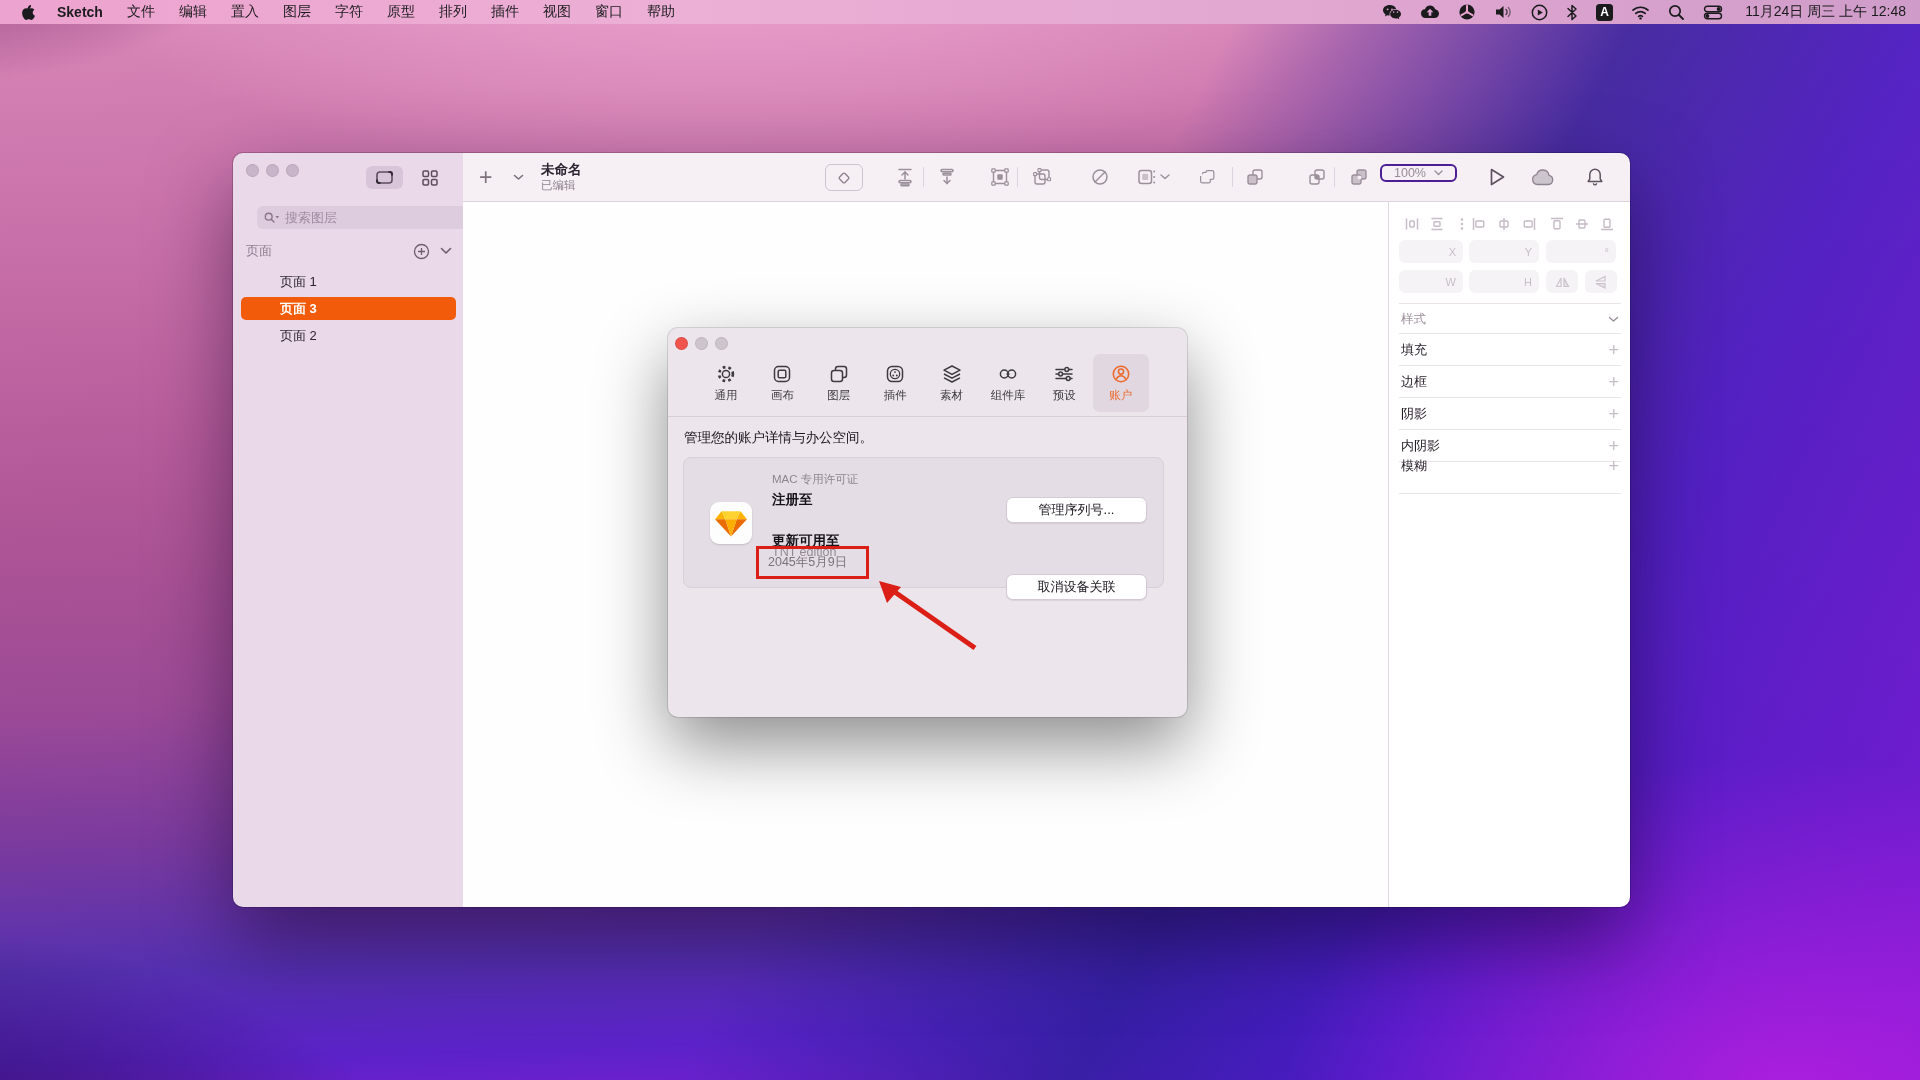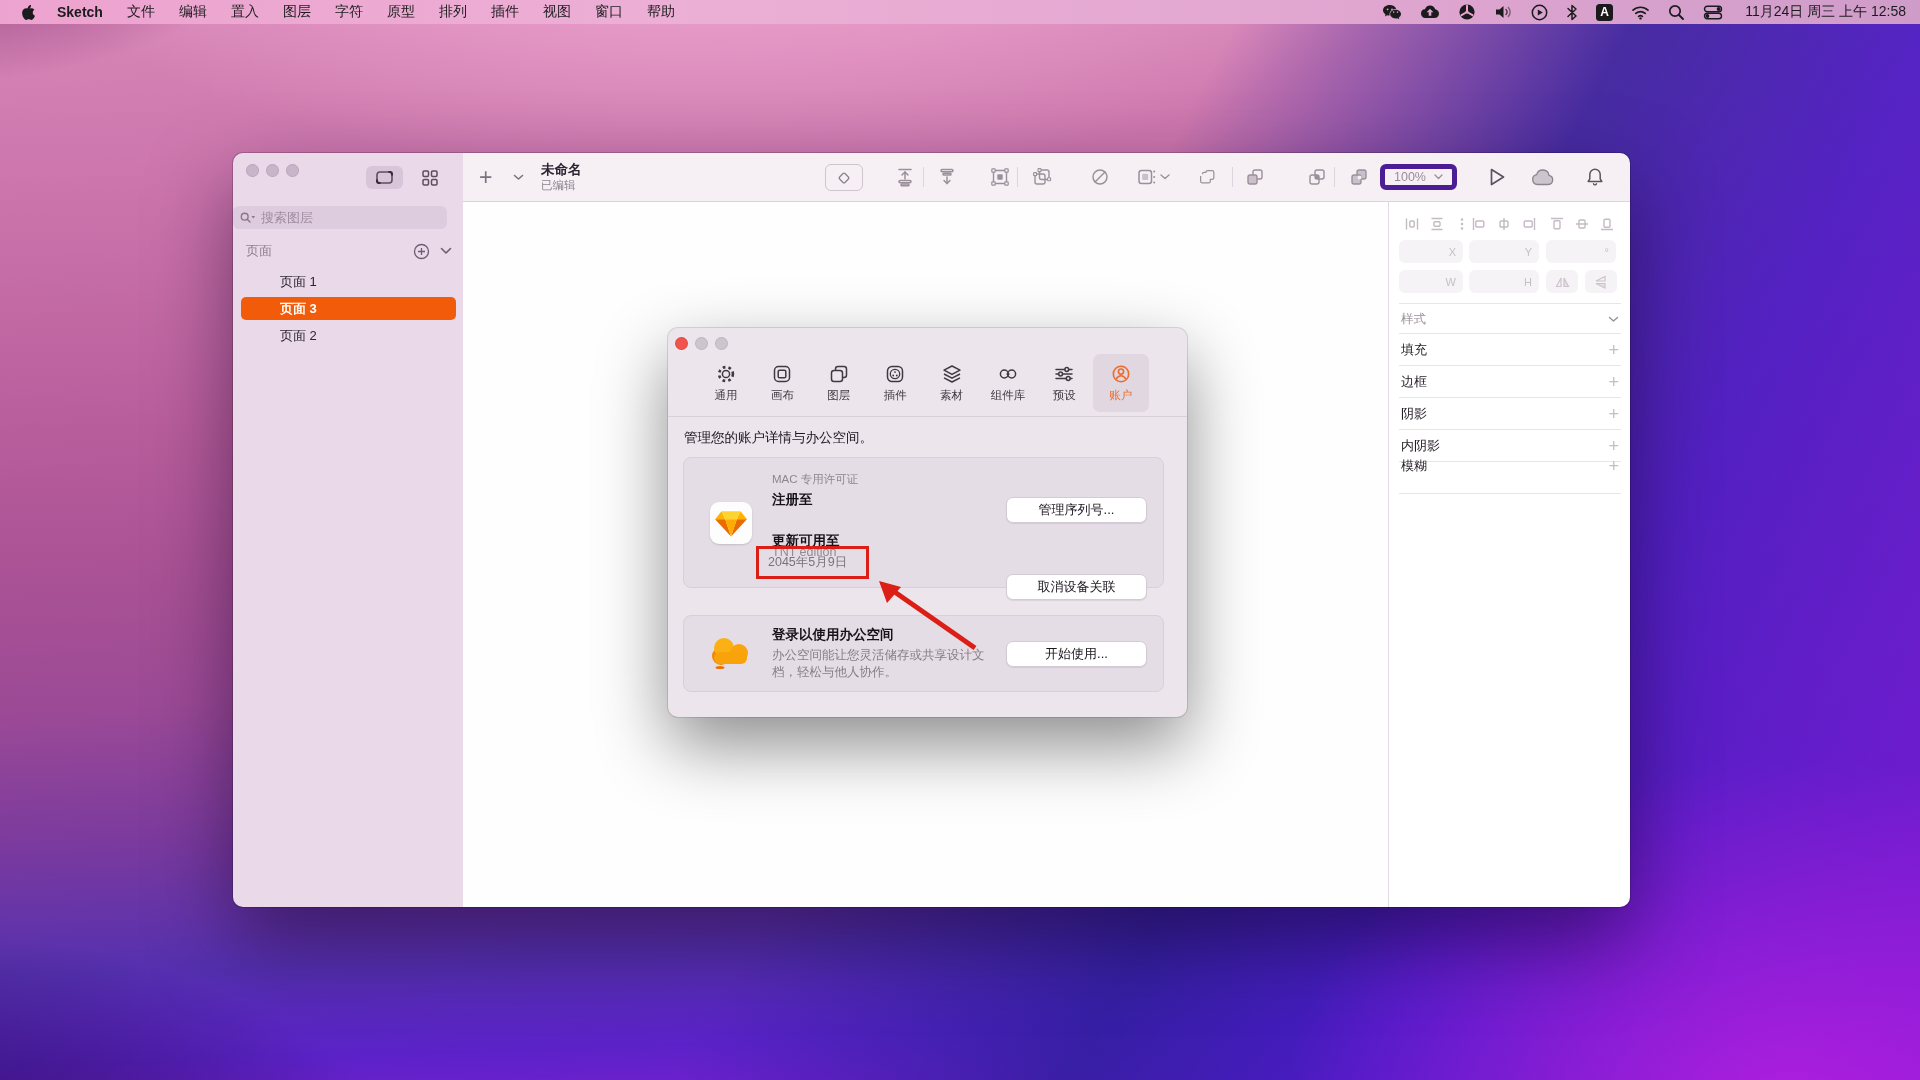--- a/index.html
+++ b/index.html
@@ -39,21 +39,21 @@
   .inspector { position:absolute; left:1155px; top:49px; width:242px; height:705px; background:#ffffff;
     border-left:1px solid #e2dae2; }
 
   
   .traffic { position:absolute; left:13px; top:11px; display:flex; gap:7px; }
   .tl { width:13px; height:13px; border-radius:50%; background:#c9b5c9; border:1px solid rgba(0,0,0,.08); }
   .view-toggle { position:absolute; top:13px; width:37px; height:23px; border-radius:6px;
     display:flex; align-items:center; justify-content:center; color:#5c4e5d; }
   .vt1 { left:133px; background:#d9c5da; }
   .vt2 { left:178px; }
-  .search-field { position:absolute; left:0; top:53px; width:214px; height:23px; background:#ddccde;
+  .search-field { position:absolute; left:24px; top:53px; width:214px; height:23px; background:#ddccde;
     border-radius:6px; display:flex; align-items:center; padding:0 7px; gap:5px; color:#a08ba1; }
   .search-field input { border:none; background:transparent; outline:none; font-size:13px; width:160px;
     color:#4a3c4a; font-family:inherit; }
   .search-field input::placeholder { color:#a08ba1; }
   .pages-header { position:absolute; left:13px; top:89px; width:206px; display:flex; align-items:center;
     color:#8f7e90; font-size:13px; }
   .pages-header .ph-icons { margin-left:auto; display:flex; gap:10px; align-items:center; color:#6e5e6f; }
   .page-row { position:absolute; left:8px; width:215px; height:23px; border-radius:5px;
     display:flex; align-items:center; padding-left:39px; font-size:13px; color:#2e2430; }
   .page-row.selected { background:#f25b09; color:#ffffff; font-weight:bold; }
@@ -62,21 +62,21 @@
   .tb { position:absolute; top:0; height:48px; display:flex; align-items:center; color:#8f8390; }
   .tb-plus { left:8px; font-size:23px; font-weight:300; color:#7c707d; padding:0 8px; }
   .tb-chev { left:48px; }
   .tb-titlebox { left:78px; display:block; top:9px; }
   .tb-title { font-size:13.5px; font-weight:bold; color:#2b2430; line-height:16px; }
   .tb-sub { font-size:11.5px; color:#8e8290; line-height:14px; }
   .tb-btn-diamond { left:362px; top:11px; width:38px; height:27px; border:1px solid #cfc3cf; border-radius:6px;
     display:flex; align-items:center; justify-content:center; color:#8f8390; }
   .tb-icon { width:34px; justify-content:center; }
   .tb-div { position:absolute; top:14px; width:1px; height:20px; background:#ded3de; }
-  .tb-zoom { left:917px; top:11px; width:77px; height:26px; border:5px solid #4c1d95; border-radius:6px;
+  .tb-zoom { left:917px; top:11px; width:77px; height:18px; border:2px solid #4c1d95; border-radius:6px;
     display:flex; align-items:center; justify-content:center; gap:8px; font-size:12.5px; color:#978c98; }
   .tb-right { justify-content:center; width:36px; color:#5e525f; }
 
   
   .align-row { position:absolute; left:10px; top:13px; width:222px; height:18px; color:#c4bbc4; display:flex; align-items:center; }
   .al { position:absolute; }
   .insp-field { position:absolute; height:23px; background:#f6f3f6; border-radius:6px;
     display:flex; align-items:center; justify-content:flex-end; padding-right:7px;
     font-size:11px; color:#c7bfc7; }
   .insp-flip { position:absolute; height:23px; background:#f6f3f6; border-radius:6px;
@@ -210,21 +210,21 @@
     <span class="status-icon">
       <svg width="20" height="15" viewBox="0 0 20 15">
           <g fill="none" stroke="#1b1b1d" stroke-width="1.4">
             <rect x="1.5" y="1.2" width="17" height="5.6" rx="2.8"></rect>
             <rect x="1.5" y="8.2" width="17" height="5.6" rx="2.8"></rect>
           </g>
           <circle cx="15.6" cy="4" r="1.9" fill="#1b1b1d"></circle>
           <circle cx="4.4" cy="11" r="1.9" fill="#1b1b1d"></circle>
         </svg>
     </span>
-    <span class="mb-time">11月24日 周三 上午 12:58</span>
+    <span class="mb-time">11月24日 周三 上午 12:48</span>
   </div>
 </div>
 
 <div class="window">
 
   <div class="sidebar">
     <div class="traffic">
       <span class="tl"></span>
       <span class="tl"></span>
       <span class="tl"></span>
@@ -659,33 +659,19 @@
       <div class="lic-reg">注册至</div>
       <div class="lic-edition">TNT edition</div>
       <div class="lic-upd">更新可用至</div>
       <div class="red-box">
         <span class="date">2045年5月9日</span>
       </div>
       <div class="dlg-btn btn-manage">管理序列号...</div>
       <div class="dlg-btn btn-unlink">取消设备关联</div>
     </div>
 
-    <div class="card workspace">
-      <div class="ws-cloud">
-        <svg width="46" height="36" viewBox="0 0 46 36">
-          <circle cx="13" cy="20" r="9" fill="#F28705"></circle>
-          <circle cx="16" cy="12" r="10" fill="#FBB116"></circle>
-          <circle cx="31" cy="17" r="9" fill="#F9A40D"></circle>
-          <rect x="6" y="16" width="33" height="12" rx="6" fill="#F9A30B"></rect>
-          <ellipse cx="12" cy="31.5" rx="4.5" ry="1.6" fill="#E97103"></ellipse>
-        </svg>
-      </div>
-      <div class="ws-title">登录以使用办公空间</div>
-      <div class="ws-desc">办公空间能让您灵活储存或共享设计文档，轻松与他人协作。</div>
-      <div class="dlg-btn btn-start">开始使用...</div>
-    </div>
   </div>
 
   <svg class="annot-arrow" viewBox="0 0 150 100">
     <line x1="122" y1="80" x2="36" y2="20" stroke="#dc1f16" stroke-width="5"></line>
     <polygon points="26,13 48,19 34,35" fill="#dc1f16"></polygon>
   </svg>
 </div>
 
 </body></html>

